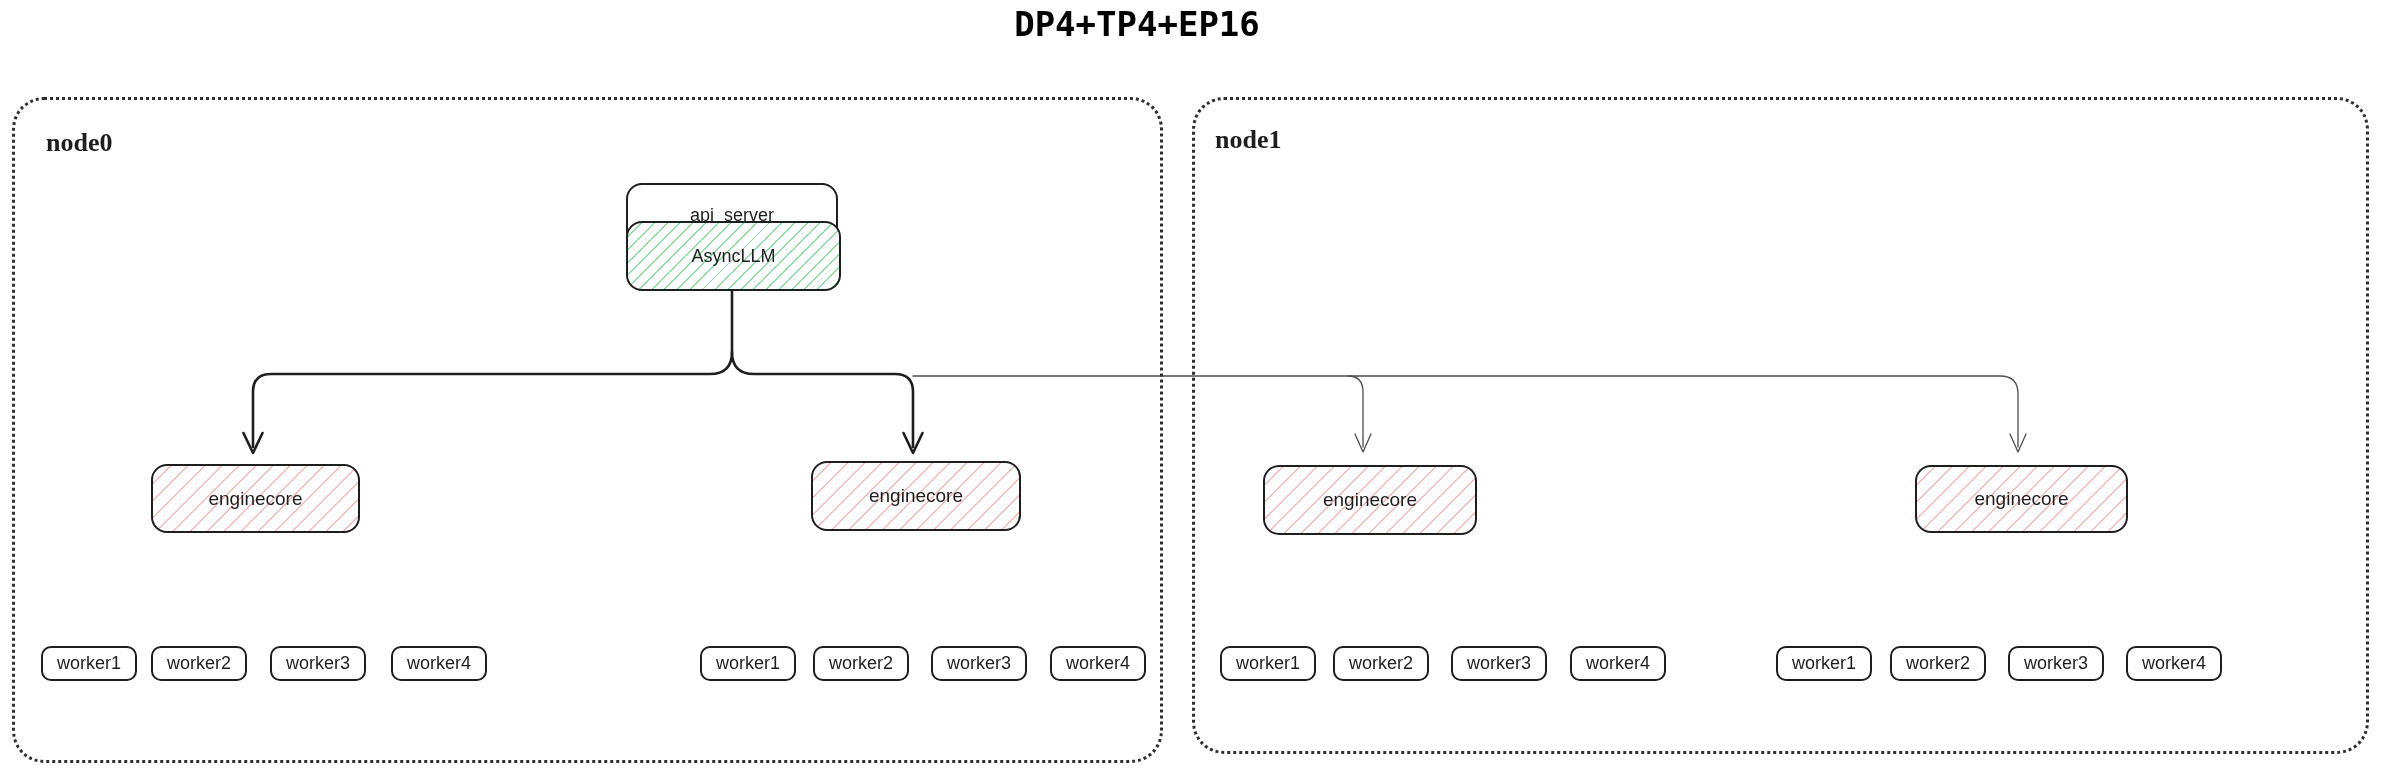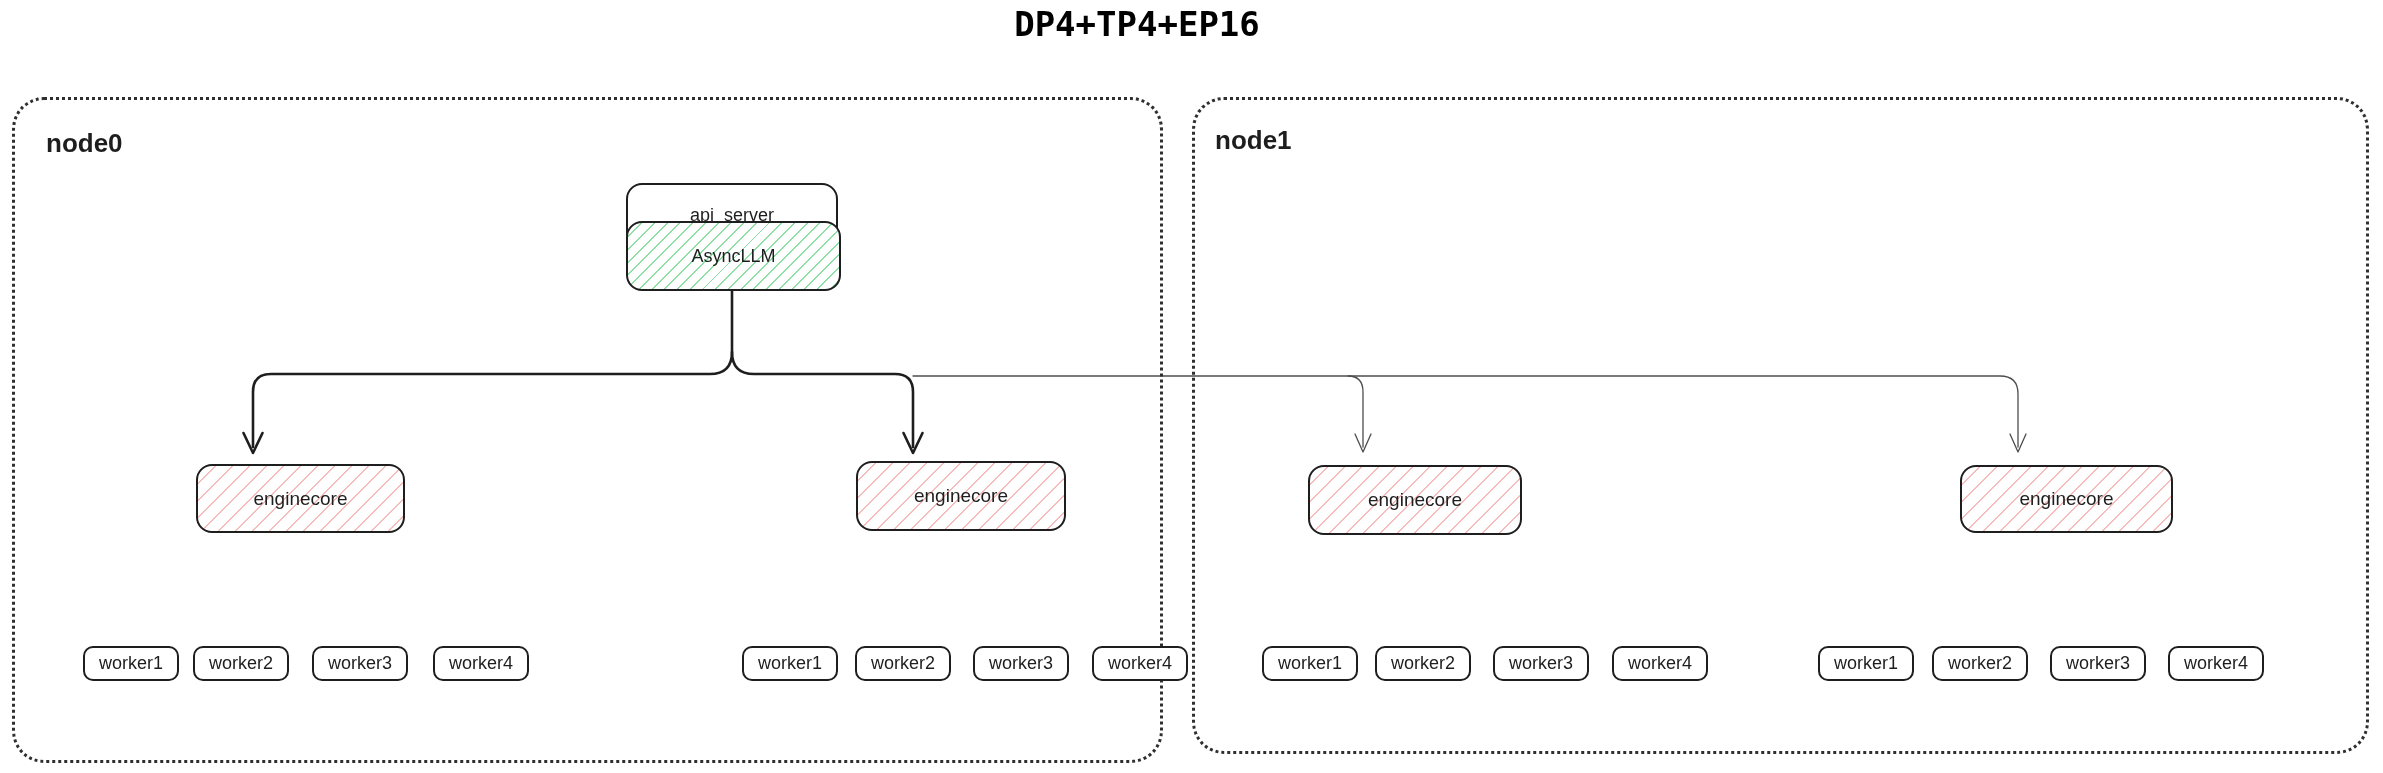--- a/index.html
+++ b/index.html
@@ -32,21 +32,21 @@
     position: absolute;
     border: 3px dotted #2f2f2f;
     border-radius: 32px;
     background: transparent;
     box-sizing: border-box;
   }
   .node0 { left: 12px; top: 97px; width: 1151px; height: 666px; }
   .node1 { left: 1192px; top: 97px; width: 1177px; height: 657px; }
   .node-label {
     position: absolute;
-    font-family: Liberation Sans, sans-serif;
+    font-family: Liberation Serif, serif;
     font-weight: bold;
     font-size: 26px;
     color: #1e1e1e;
     white-space: nowrap;
   }
   .box {
     position: absolute;
     box-sizing: border-box;
     border: 2.2px solid #1e1e1e;
     background-color: #ffffff;
@@ -64,28 +64,26 @@
     border-radius: 16px;
     font-size: 19px;
   }
   .worker-box {
     border-radius: 10px;
     border-width: 2px;
     font-size: 18px;
     width: 96px;
     height: 35px;
     top: 546px;
-    margin-left: 42px;
   }
   .hatch-green {
     background-image: repeating-linear-gradient(135deg, #8ce0a4 0px, #8ce0a4 1.4px, transparent 1.4px, transparent 9px);
   }
   .hatch-red {
     background-image: repeating-linear-gradient(135deg, #f6bcbc 0px, #f6bcbc 1.3px, transparent 1.3px, transparent 12px);
-    margin-left: 45px;
   }
   .connectors {
     position: absolute;
     left: 0; top: 0;
     width: 2383px;
     height: 773px;
     pointer-events: none;
   }
   .thick-line { stroke: #1e1e1e; stroke-width: 2.6; fill: none; stroke-linecap: round; stroke-linejoin: round; }
   .thin-line  { stroke: #4d4d4d; stroke-width: 1.3; fill: none; stroke-linecap: round; stroke-linejoin: round; }

